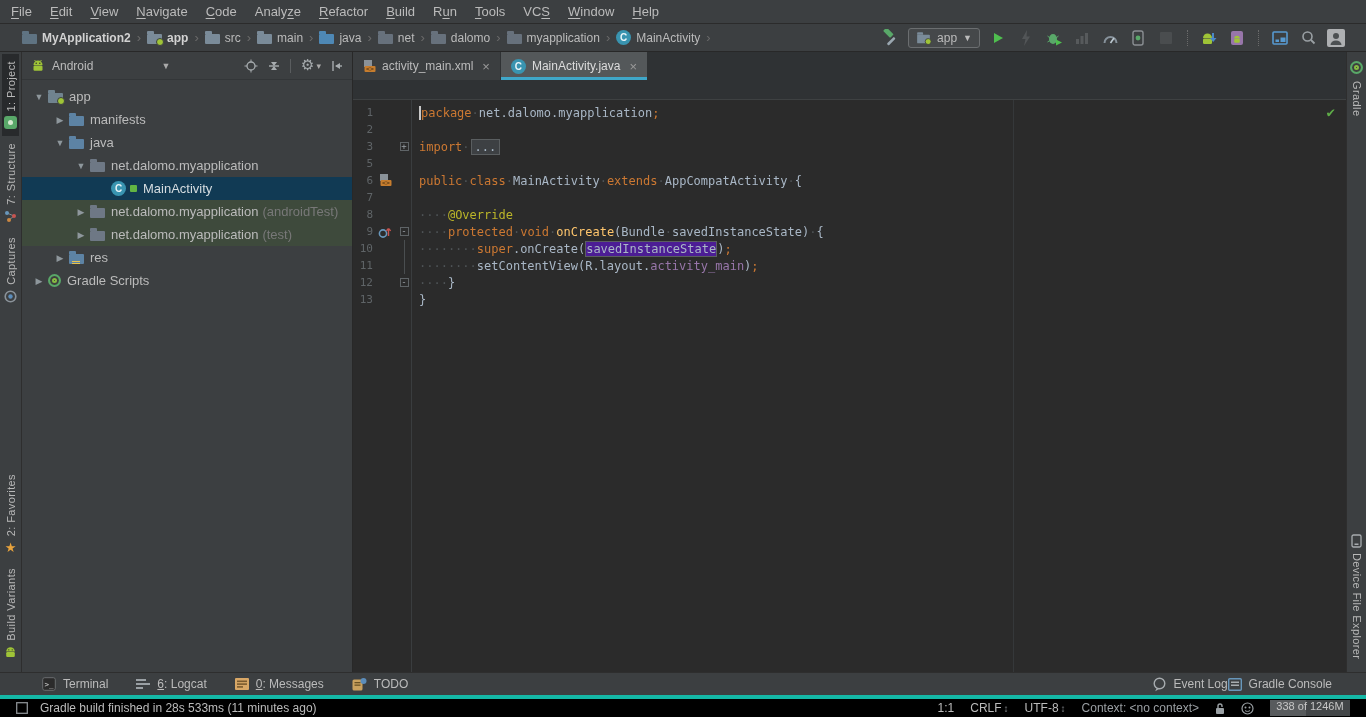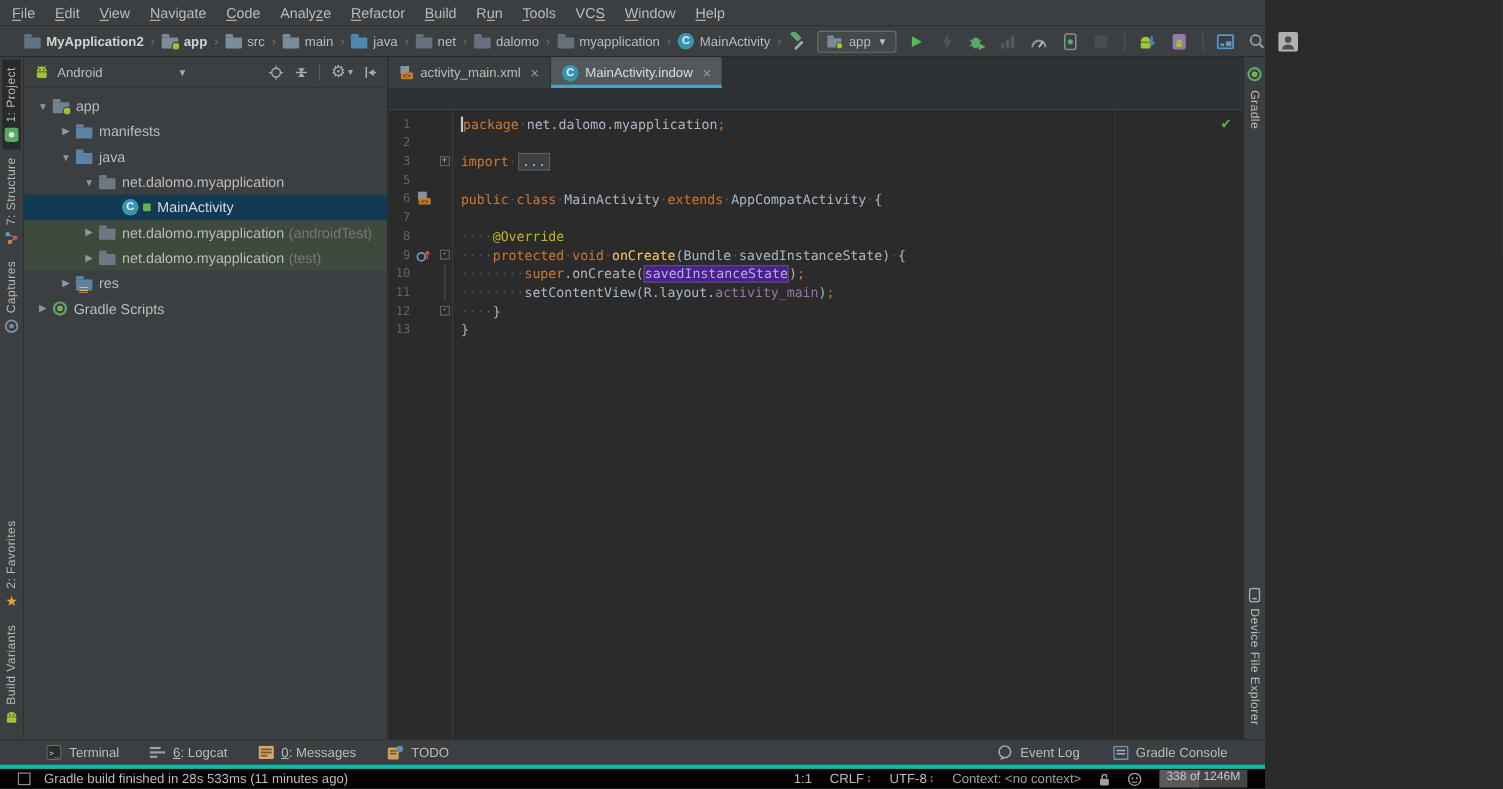--- a/index.html
+++ b/index.html
@@ -1,18 +1,18 @@
 <!DOCTYPE html>
 <html><head>
 <meta charset="utf-8">
 <style>
 *{margin:0;padding:0;box-sizing:border-box}
 html,body{width:1366px;height:717px;overflow:hidden}
 body{background:#2B2B2B;font-family:"Liberation Sans","DejaVu Sans",sans-serif;font-size:12px;color:#BBBBBB}
-.window{width:1150px;height:717px;display:flex;flex-direction:column;background:#3C3F41}
+.window{width:1366px;height:717px;display:flex;flex-direction:column;background:#3C3F41}
 
 
 .menubar{height:24px;flex:none;display:flex;align-items:center;background:#3C3F41;border-bottom:1px solid #2B2B2B;font-size:13px;padding-left:2px}
 .menu-item{padding:2px 9px;cursor:default;color:#BBBBBB}
 .menu-item u{text-underline-offset:2px}
 
 
 .toolbar{height:28px;flex:none;display:flex;align-items:center;background:#3C3F41;border-bottom:1px solid #282828;padding:0 20px}
 .crumbs{display:flex;align-items:center}
 .crumb{display:flex;align-items:center;gap:5px;padding:0 2px;white-space:nowrap}
@@ -86,21 +86,21 @@
 .s-kw{color:#CC7832}.s-pl{color:#A9B7C6}.s-sm{color:#CC7832}.s-an{color:#BBB529}
 .s-me{color:#FFC66D;text-underline-offset:2px}
 .s-fd{color:#9876AA}.s-ws{color:#4E5356}
 .s-fb{background:#3D4043;border:1px solid #5A5E60;color:#A9B7C6;padding:0 3px;margin:0 1px}
 .s-bx{color:#A9B7C6;border:1px solid #5A5E60;background:#4c1d95}
 .caret{border-left:2px solid #C8C8C8;height:14px;display:inline-block}
 
 
 .bottombar{height:23px;flex:none;background:#3C3F41;border-top:1px solid #2E2E2E;display:flex;align-items:center;padding:0 20px 0 42px;font-size:12px}
 .bbtn{display:flex;align-items:center;gap:7px;margin-right:28px;cursor:default}
-.bright{margin-left:auto;display:flex;gap:30px;margin-right:14px}
+.bright{margin-left:auto;display:flex;margin-right:14px}
 .bright .bbtn{margin-right:0}
 .statusbar{height:22px;flex:none;background:#000000;border-top:4px solid #14b8a6;display:flex;align-items:center;padding:0 16px;color:#BBBBBB}
 .sb-msg{margin-left:12px}
 .sb-right{margin-left:auto;display:flex;align-items:center;gap:16px}
 .sb-item{display:flex;align-items:center;gap:2px;cursor:default}
 .updown{font-size:10px;color:#8A8F93}
 .sb-context{color:#9A9FA3}
 .mem{position:relative;width:80px;height:16px;background:#434648;display:flex;align-items:flex-start;justify-content:center;font-size:11px;color:#C6C6C6;overflow:hidden;cursor:default}
 .mem .fill{position:absolute;left:0;top:0;bottom:0;width:45%;background:#585B5D}
 .mem b{position:relative;font-weight:normal}
@@ -429,21 +429,21 @@
                 <rect x="1" y="0" width="8" height="7" fill="#8A9299"></rect>
                 <rect x="1.5" y="6" width="11" height="6" rx="1" fill="#C77D2E"></rect>
                 <text x="3" y="11" font-size="6.5" fill="#3B2A10" font-family="monospace">&lt;&gt;</text>
               </svg>
             </span>
           <span>activity_main.xml</span>
           <span class="close">×</span>
         </div>
         <div class="tab active">
           <span class="cls">C</span>
-          <span>MainActivity.indow</span>
+          <span>MainActivity.java</span>
           <span class="close">×</span>
         </div>
       </div>
       <div class="subbar"></div>
       <div class="code-area">
         <div class="gsep"></div>
         <div class="mguide"></div>
         <div class="okmark">✔</div>
         <div id="code-lines">
             <div class="cl">

